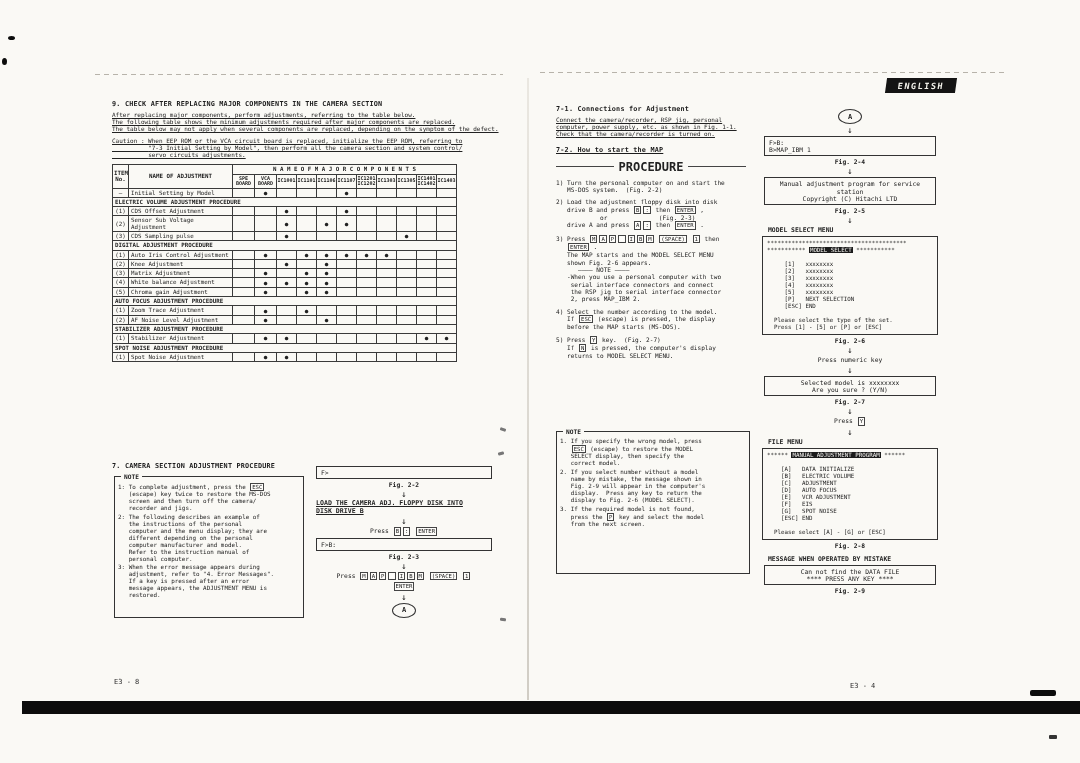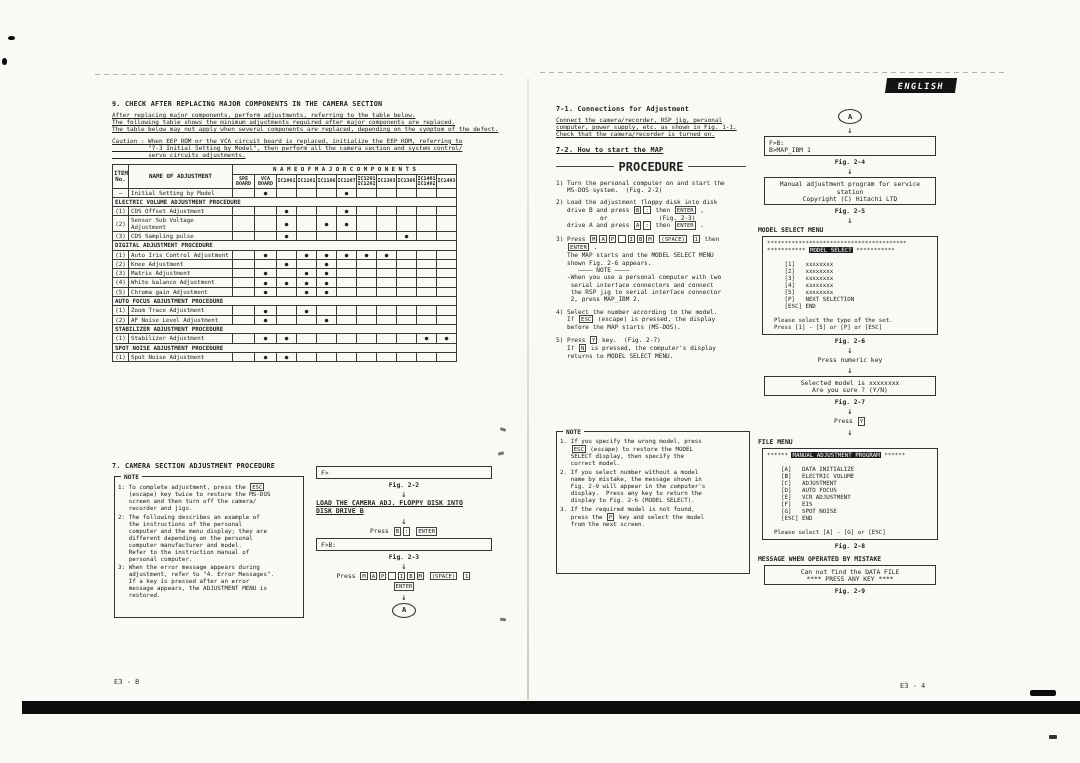--- a/index.html
+++ b/index.html
@@ -58,21 +58,21 @@
   .key{display:inline-block;border:1px solid #444;padding:0 1px;margin:0 1px;font-size:5.6px;line-height:6.4px;background:#fdfcf9;}
   .rev{background:#1b1b1b;color:#faf9f5;padding:0 1px;}
   .connector{width:22px;height:13px;border:1px solid #333;border-radius:50%;display:flex;align-items:center;justify-content:center;font-size:7px;font-weight:bold;}
   .divider{display:flex;align-items:center;gap:4px;margin:6px 0 5px;width:100%;}
   .dline{flex:1;border-top:1px solid #444;height:0;}
   .dlabel{font-size:12px;font-weight:bold;}
   .rtext{position:absolute;left:0;top:10px;width:190px;}
   .step{font-size:6.1px;line-height:7.3px;margin-bottom:5px;white-space:pre-wrap;}
   .menubox{border:1px solid #333;padding:3px 4px;width:176px;box-sizing:border-box;}
   .menuline{font-size:5.8px;line-height:7px;white-space:pre;}
-  .sectlabel{font-size:6.4px;font-weight:bold;align-self:flex-start;margin-left:2px;}
+  .sectlabel{font-size:6.4px;font-weight:bold;align-self:flex-start;margin-left:12px;}
   .mt4{margin-top:4px;}
 </style>
 </head>
 <body>
 
 <div class="scan">
 
   <div class="dash dash1"></div>
   <div class="dash dash2"></div>
   <div class="fold"></div>
@@ -517,15 +517,15 @@
       <div class="sectlabel mt4">MESSAGE WHEN OPERATED BY MISTAKE</div>
       <div class="shotbox wbox centered">
         <div>Can not find the DATA FILE</div>
         <div>**** PRESS ANY KEY ****</div>
       </div>
       <div class="figcap">Fig. 2-9</div>
     </div>
   </div>
 
   <div class="pagenum" style="left:114px;top:678px;">E3 - 8</div>
-  <div class="pagenum" style="left:900px;top:682px;">E3 - 4</div>
+  <div class="pagenum" style="left:850px;top:682px;">E3 - 4</div>
 
 </div>
 
 </body></html>

